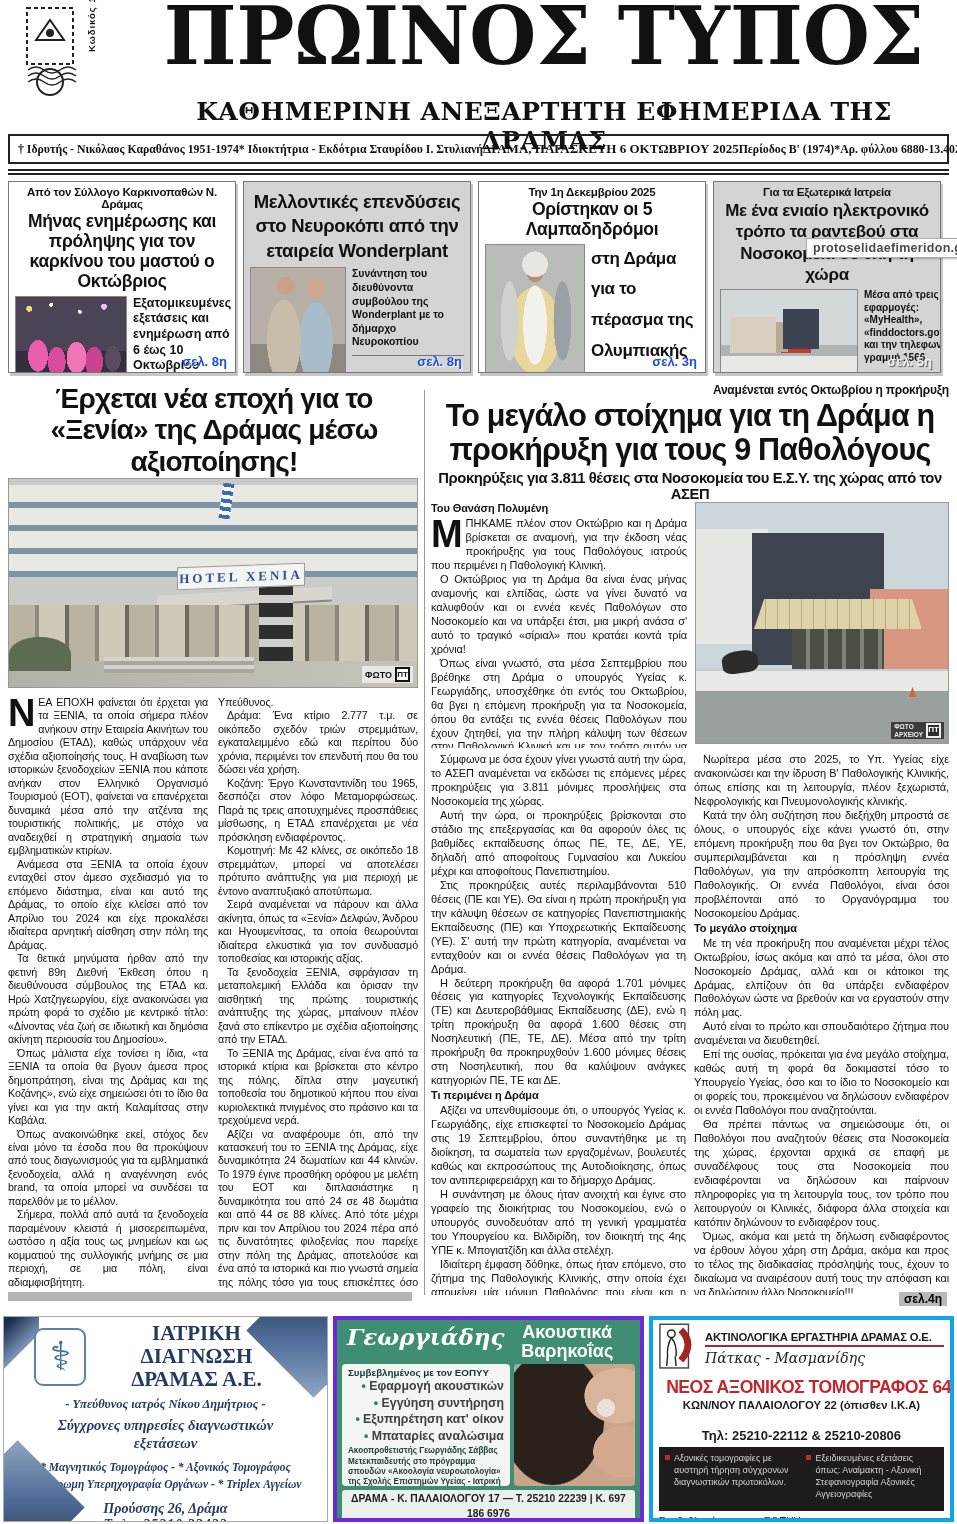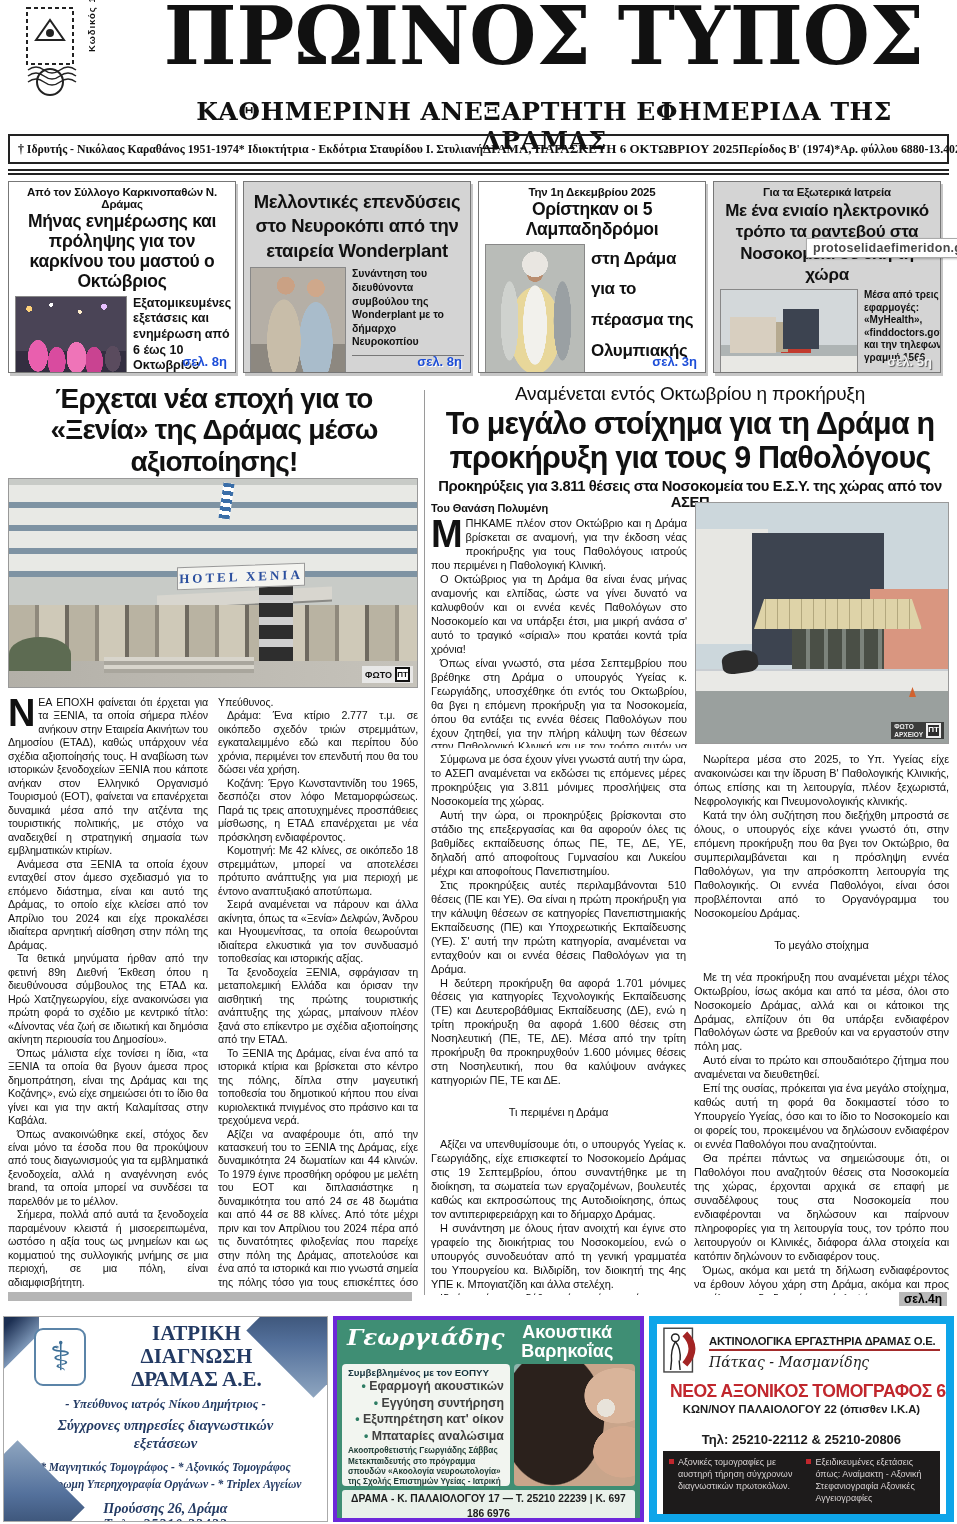--- a/index.html
+++ b/index.html
@@ -73,21 +73,21 @@
         linear-gradient(#3c4350,#3c4350) 62% 36%/36px 40px no-repeat,
         linear-gradient(#d8cfc0,#d8cfc0) 10% 48%/46px 36px no-repeat,
         linear-gradient(#b6aa90,#b6aa90) 36% 52%/28px 30px no-repeat,
         linear-gradient(#c23b2e,#c23b2e) 57% 66%/30px 8px no-repeat,
         linear-gradient(#e8e8e4,#e8e8e4) 0 100%/100% 26px no-repeat,
         linear-gradient(180deg,#d3d8da 0 60%,#aeb4b4 60% 100%); }
 
   
   .para { text-indent:9px; text-align:justify; }
   .nodent { text-indent:0; }
-  .inline-h { text-align:center; font-size:inherit; margin:18px 0; font-weight:normal; }
+  .inline-h { text-align:left; font-size:inherit; margin:1px 0; font-weight:bold; }
   .dropcap { float:left; font-weight:bold; font-size:38px; line-height:31px; padding:2px 3px 0 0; }
   .credit { position:absolute; right:4px; bottom:4px; display:flex; align-items:center; gap:3px;
             background:rgba(235,235,235,.9); padding:1px 3px; font-weight:bold; font-size:9px; }
   .credit.dark { background:rgba(45,45,45,.88); color:#eee; flex-direction:row; font-size:6.5px; line-height:1.1; }
   .pt-logo { width:15px; height:15px; border:2px solid #111; background:#fff; color:#111;
              font-weight:bold; font-size:8px; display:flex; align-items:center; justify-content:center; }
   .credit.dark .pt-logo { border-color:#eee; background:#2d2d2d; color:#fff; }
 
   
   .main-left { position:absolute; left:8px; top:383px; width:412px; height:922px; }
@@ -115,21 +115,21 @@
              background:repeating-linear-gradient(180deg,#d8d5cc 0 4px,#a9a69d 4px 8px); }
   .x-green { position:absolute; left:0; bottom:16px; width:62px; height:34px;
              background:#5d6b52; border-radius:50% 50% 0 0; }
   .ml-cols { position:absolute; left:0; top:313px; width:410px; height:592px; display:flex; gap:10px; }
   .ml-col { width:200px; height:100%; overflow:hidden; font-size:10.7px; line-height:1.26; letter-spacing:-.1px; }
   .gray-bar { position:absolute; left:0; bottom:4px; width:404px; height:9px; background:#b5b5b5; }
   .v-rule { position:absolute; left:424px; top:390px; width:1px; height:905px; background:#9a9a9a; }
 
   
   .main-right { position:absolute; left:431px; top:383px; width:518px; height:925px; }
-  .mr-kicker { text-align:center; font-weight:normal; font-size:19px; letter-spacing:-.2px; }
+  .mr-kicker { text-align:right; font-weight:bold; font-size:12px; letter-spacing:-.2px; }
   .mr-head { text-align:center; font-weight:bold; font-size:30.5px; line-height:1.12; letter-spacing:-.8px; margin-top:1px; }
   .mr-sub { text-align:center; font-weight:bold; font-size:14.8px; margin-top:4px; letter-spacing:-.4px; }
   .mr-introrow { position:absolute; left:0; top:119px; width:518px; height:246px; display:flex; gap:8px; }
   .mr-intro { width:256px; height:100%; overflow:hidden; font-size:11px; line-height:1.27; letter-spacing:-.1px; }
   .byline { font-weight:bold; font-size:11px; margin-bottom:1px; }
   .hospital { width:254px; height:242px; border:1px solid #999; position:relative; background:#ccd7dc; overflow:hidden; }
   .h-left { position:absolute; left:0; top:26px; width:72px; height:115px; background:#e7e7e3; }
   .h-dark { position:absolute; left:56px; top:30px; width:132px; height:132px; background:#3d4450; }
   .h-salmon { position:absolute; right:0; top:86px; width:78px; height:88px; background:#d99680; }
   .h-canopy { position:absolute; left:58px; top:96px; width:168px; height:30px; background:#ded3a8;
@@ -188,21 +188,21 @@
   .ah-desc { font-size:8.2px; font-weight:bold; line-height:1.25; margin-top:2px; color:#1c3a33; }
   .ah-photo { flex:1; border-radius:4px; background:
         radial-gradient(circle 9px at 76% 36%, #e8e3da 98%, transparent),
         radial-gradient(ellipse 34px 28px at 86% 26%, #d9b49a 98%, transparent),
         radial-gradient(ellipse 30px 26px at 90% 72%, #d4a98e 98%, transparent),
         radial-gradient(ellipse 52px 68px at 32% 44%, #2b211c 98%, transparent),
         linear-gradient(135deg,#8fb5ad 0 28%,#c9a58b 28% 100%); }
   .ah-foot { margin:4px 5px 0 5px; background:#e9f1ea; padding:2px 4px; font-weight:bold; font-size:10.3px;
              text-align:center; color:#1d1d1d; line-height:1.45; border-radius:3px; }
 
-  .ad-rad { width:306px; height:206px; border:8px solid #0ea5e9; background:#fff; position:relative;
+  .ad-rad { width:306px; height:206px; border:4px solid #0ea5e9; background:#fff; position:relative;
             padding:3px 6px; overflow:hidden; color:#1c1c1c; }
   .ar-head { display:flex; gap:8px; align-items:center; }
   .ar-htext { flex:1; }
   .ar-company { font-weight:bold; font-size:11.3px; border-bottom:2px solid #a32b2b; padding-bottom:2px; letter-spacing:-.2px; }
   .ar-names { font-family:"DejaVu Serif",serif; font-style:italic; font-size:14px; margin-top:3px; }
   .ar-big { color:#c1272d; font-weight:bold; font-size:18.5px; text-align:center; letter-spacing:-.5px;
             margin-top:3px; white-space:nowrap; transform:scaleX(.95); transform-origin:center; }
   .ar-addr { font-weight:bold; font-size:11.3px; text-align:center; margin-top:1px; }
   .ar-phone { font-weight:bold; font-size:13px; text-align:center;margin-top:17px; }
   .ar-panel { background:#1d1b1b; color:#d9d4d4; display:flex; gap:10px; padding:5px 6px; margin-top:4px;

